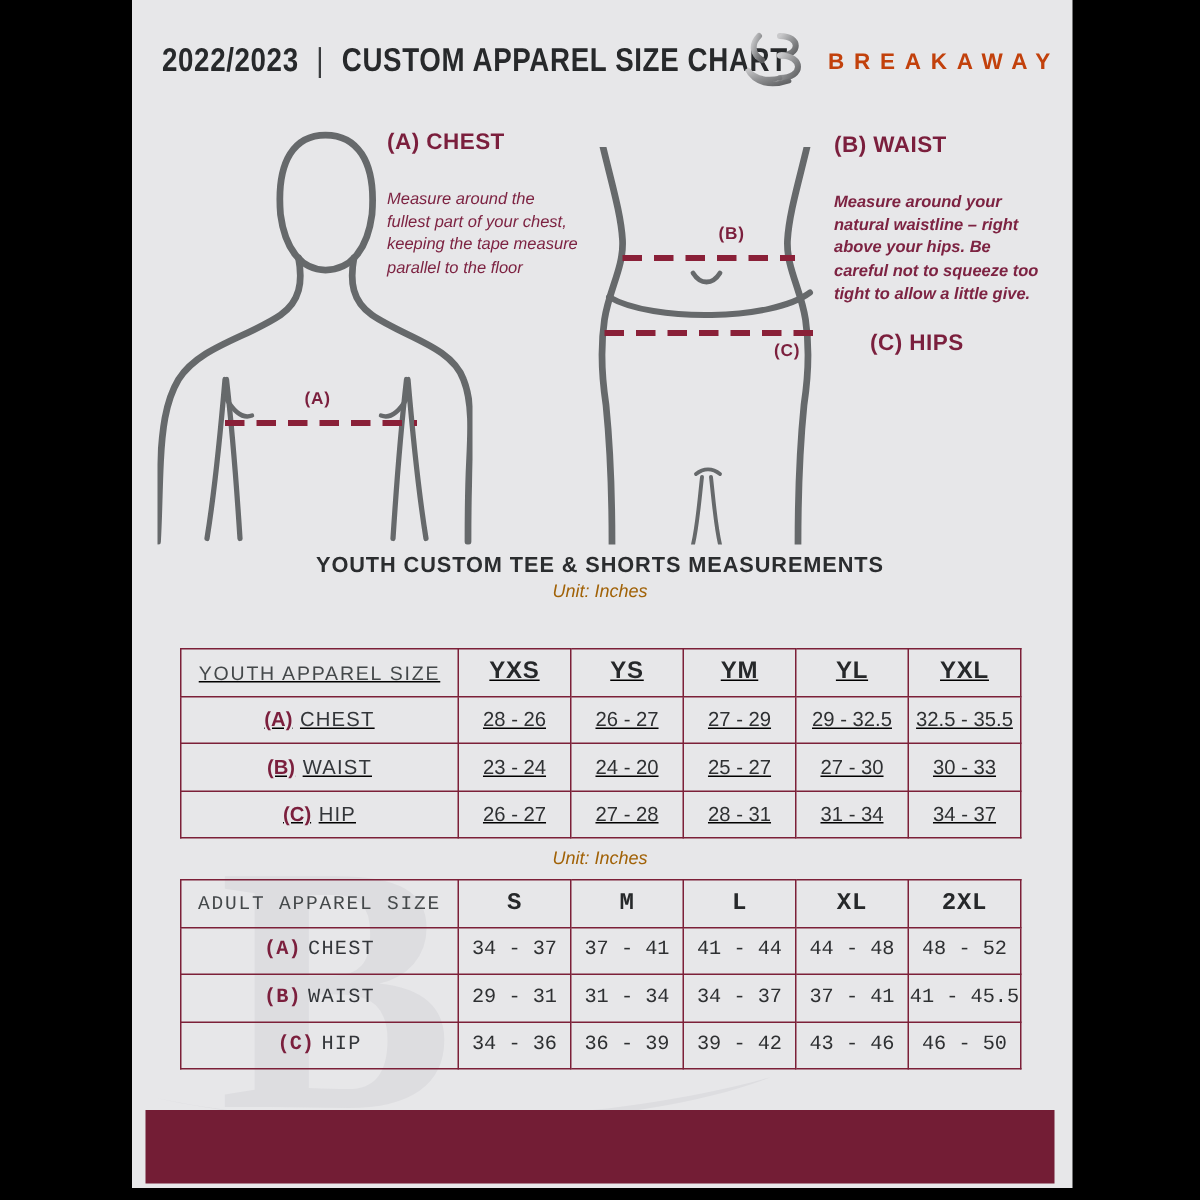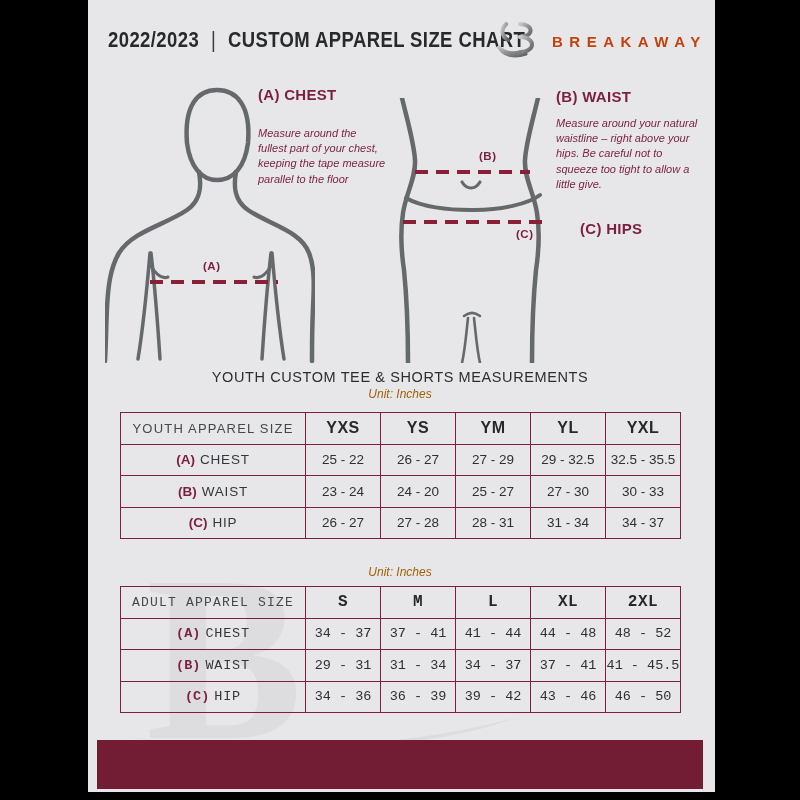--- a/index.html
+++ b/index.html
@@ -31,21 +31,21 @@
   .g-text {
     font-style:italic; font-size:11px; color:#7d2342; line-height:1.38;
     white-space:pre-line;
   }
   .meas-label {
     font-weight:700; font-size:11.5px; color:#7b1f3d; letter-spacing:0.5px;
   }
 
   
   .sec-title {
-    left:32px; width:560px; text-align:center; font-weight:400;
+    left:32px; width:560px; text-align:center; font-weight:700;
     font-size:14.5px; color:#2b2d2f; letter-spacing:0.6px;
   }
   .sec-unit {
     left:32px; width:560px; text-align:center; font-style:italic;
     font-size:12px; color:#a16207;
   }
 
   
   table.size {
     position:absolute; left:32px; width:560px; border-collapse:collapse;
@@ -134,48 +134,48 @@
   </svg>
 
   <div class="abs meas-label" style="left:115px; top:260px;">(A)</div>
   <div class="abs meas-label" style="left:391px; top:150px;">(B)</div>
   <div class="abs meas-label" style="left:428px; top:228px;">(C)</div>
 
   <div class="abs g-head" style="left:170px; top:86px;">(A) CHEST</div>
   <div class="abs g-text" style="left:170px; top:126px; width:130px;">Measure around the fullest part of your chest, keeping the tape measure parallel to the floor</div>
 
   <div class="abs g-head" style="left:468px; top:88px;">(B) WAIST</div>
-  <div class="abs g-text" style="left:468px; top:116px; width:142px;">Measure around your natural waistline – right above your hips. Be careful not to squeeze too tight to allow a little give.</div>
+  <div class="abs g-text" style="left:468px; top:128px; width:142px;font-weight:bold;">Measure around your natural waistline – right above your hips. Be careful not to squeeze too tight to allow a little give.</div>
 
   <div class="abs g-head" style="left:468px; top:220px;margin-left:24px;">(C) HIPS</div>
 
   <div class="abs sec-title" style="top:369px;">YOUTH CUSTOM TEE &amp; SHORTS MEASUREMENTS</div>
   <div class="abs sec-unit" style="top:387px;">Unit: Inches</div>
 
-  <table class="size" style="top:412px;">
+  <table class="size" style="top:432px;text-decoration:underline;">
     <colgroup>
         <col style="width:185px">
         <col style="width:75px">
         <col style="width:75px">
         <col style="width:75px">
         <col style="width:75px">
         <col style="width:75px">
       </colgroup>
     <tbody>
         <tr>
       <th class="rowhead">YOUTH APPAREL SIZE</th>
       <th class="sizehead">YXS</th>
       <th class="sizehead">YS</th>
       <th class="sizehead">YM</th>
       <th class="sizehead">YL</th>
       <th class="sizehead">YXL</th>
     </tr>
     <tr>
       <td class="rowlabel"><span class="key">(A)</span><span>CHEST</span></td>
-      <td class="val">25 - 22</td>
+      <td class="val">28 - 26</td>
       <td class="val">26 - 27</td>
       <td class="val">27 - 29</td>
       <td class="val">29 - 32.5</td>
       <td class="val">32.5 - 35.5</td>
     </tr>
     <tr>
       <td class="rowlabel"><span class="key">(B)</span><span>WAIST</span></td>
       <td class="val">23 - 24</td>
       <td class="val">24 - 20</td>
       <td class="val">25 - 27</td>

